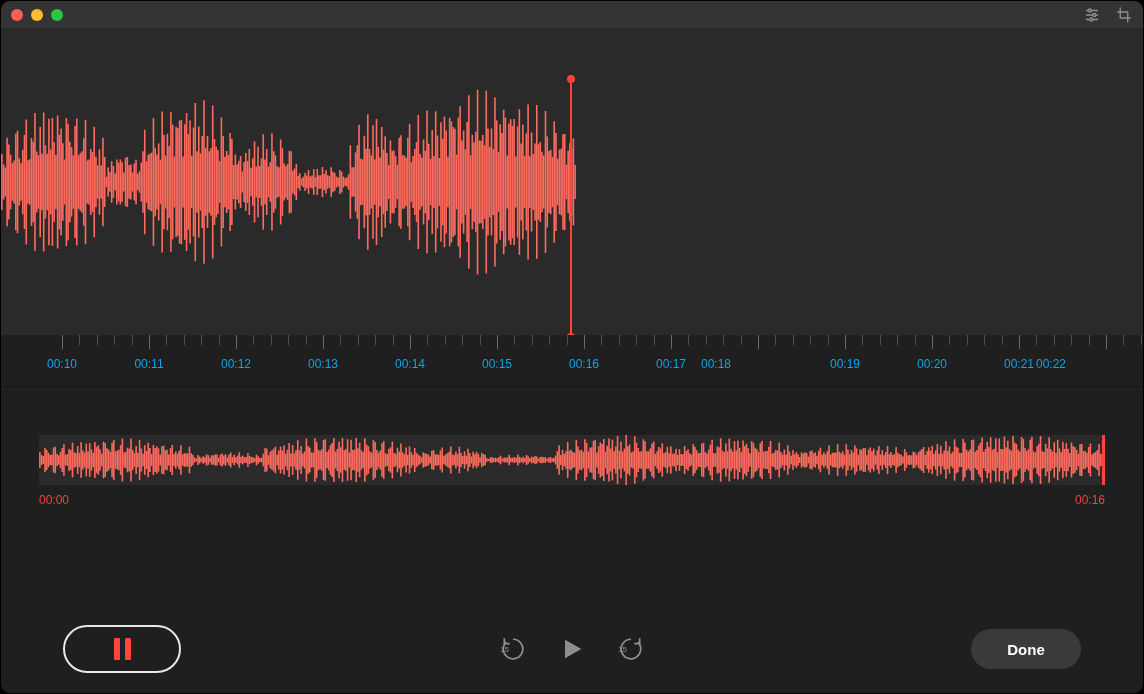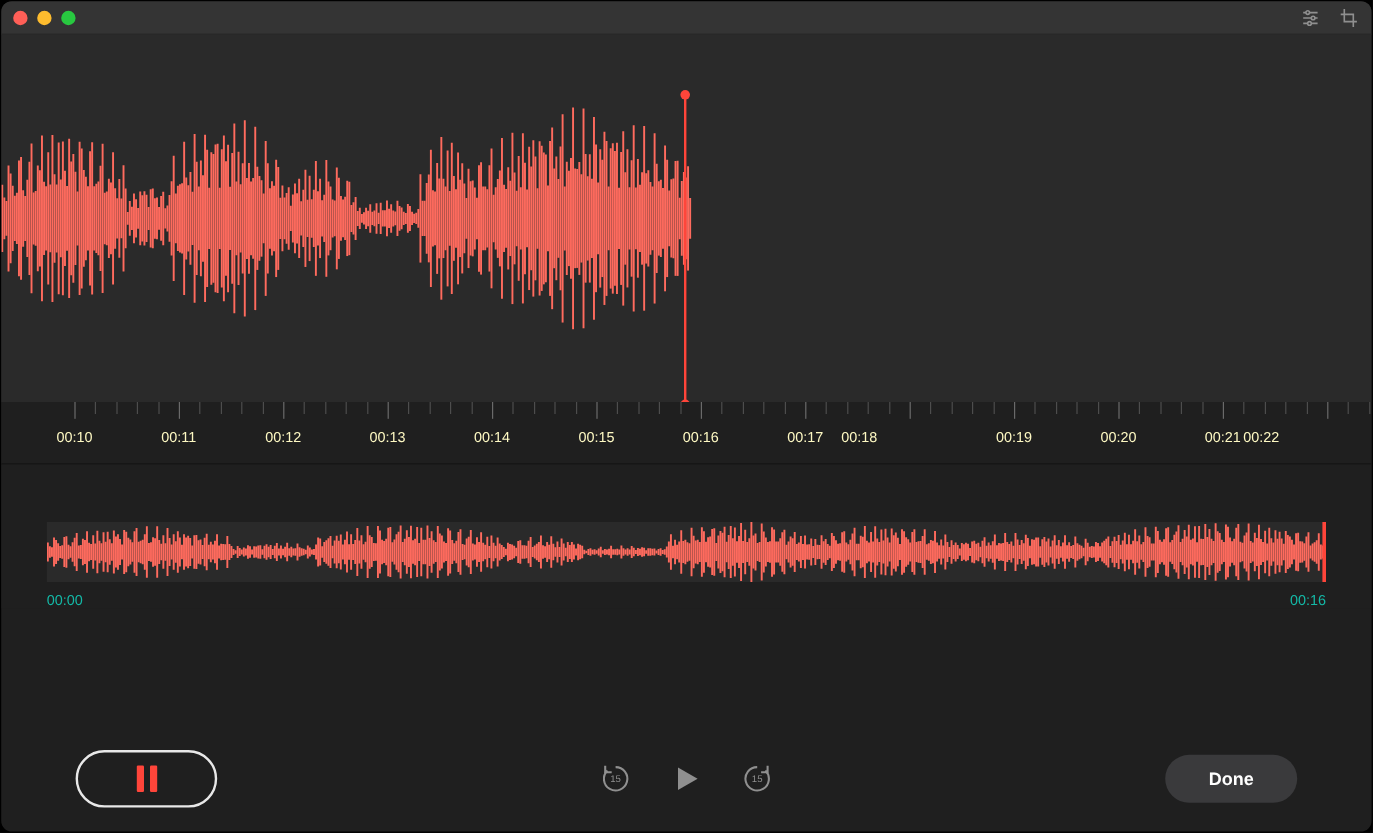--- a/index.html
+++ b/index.html
@@ -53,45 +53,45 @@
   .ruler {
     height: 52px;
     background: #1f1f1f;
     position: relative;
     border-bottom: 1px solid #151515;
   }
   .ticks { position:absolute; left:0; right:0; top:0; height:18px; }
   .tick { position:absolute; top:0; width:1px; height:10px; background:#4d4d4d; }
   .tick.major { height:14px; background:#6a6a6a; }
   .ruler-labels { position:absolute; left:0; right:0; top:22px; }
-  .ruler-label { position:absolute; transform:translateX(-50%); color:#fef9c3; font-size:12px; }
+  .ruler-label { position:absolute; transform:translateX(-50%); color:#0ea5e9; font-size:12px; }
   
   .overview-area { padding: 48px 38px 0 38px; background:#1f1f1f; }
   .overview {
     height: 50px; background:#2a2a2a; position:relative; overflow:hidden;
   }
   .overview-playhead {
     position:absolute; right:0; top:-3px; bottom:-3px; width:3px; background:#ff453a;
   }
-  .overview-times { display:flex; justify-content:space-between; color:#14b8a6; font-size:12px; margin-top:8px; }
+  .overview-times { display:flex; justify-content:space-between; color:#ef4444; font-size:12px; margin-top:8px; }
   
   .timer { text-align:center; color:#fff; font-size:38px; font-weight:600; margin-top:30px; letter-spacing:.02em; }
   
   .controls-row {
     position:absolute; left:0; right:0; bottom: 20px;
     display:flex; align-items:center; padding: 0 62px;
   }
   .pause-btn {
     width: 118px; height: 48px; border-radius: 999px;
     border: 2.5px solid #e8e8e8; background:transparent;
     display:flex; align-items:center; justify-content:center; gap:5px;
   }
   .pause-bar { width:6px; height:22px; border-radius:1px; background:#ff453a; }
   .center-controls { position:absolute; left:50%; transform:translateX(-50%); display:flex; gap:32px; align-items:center; }
-  .ctl-icon { color:#8f8f8f; display:flex; align-items:center; justify-content:center; }
+  .ctl-icon { color:#8f8f8f; display:flex; align-items:center; }
   .done-btn {
     margin-left:auto;
     width: 110px; height: 40px; border-radius:999px;
     background:#3a3a3c; color:#fff; font-size:15px; font-weight:600;
     display:flex; align-items:center; justify-content:center;
   }
 </style>
 </head>
 <body>
 

